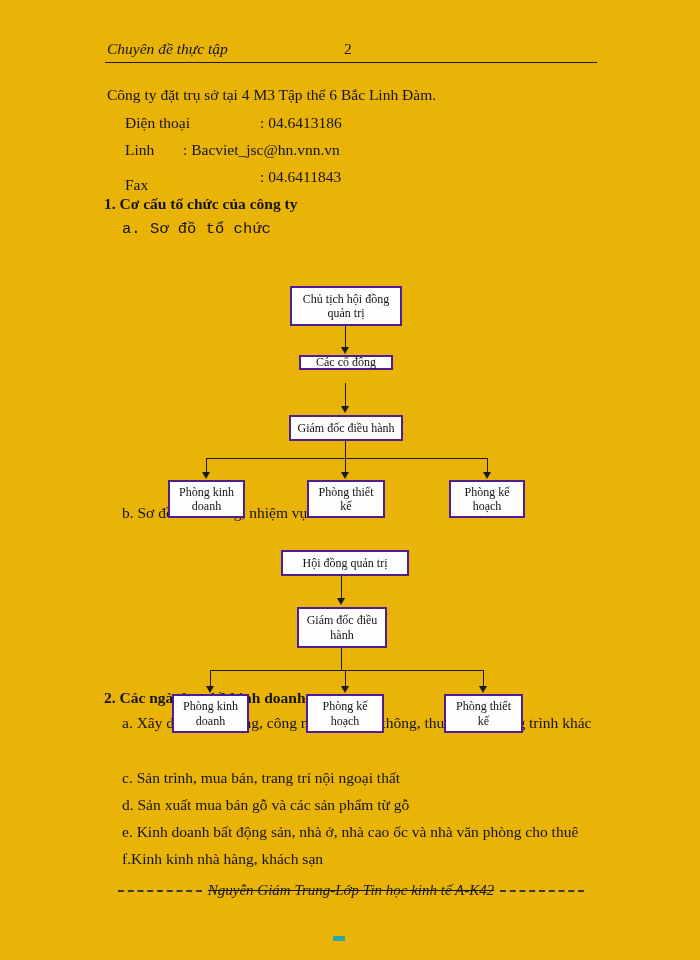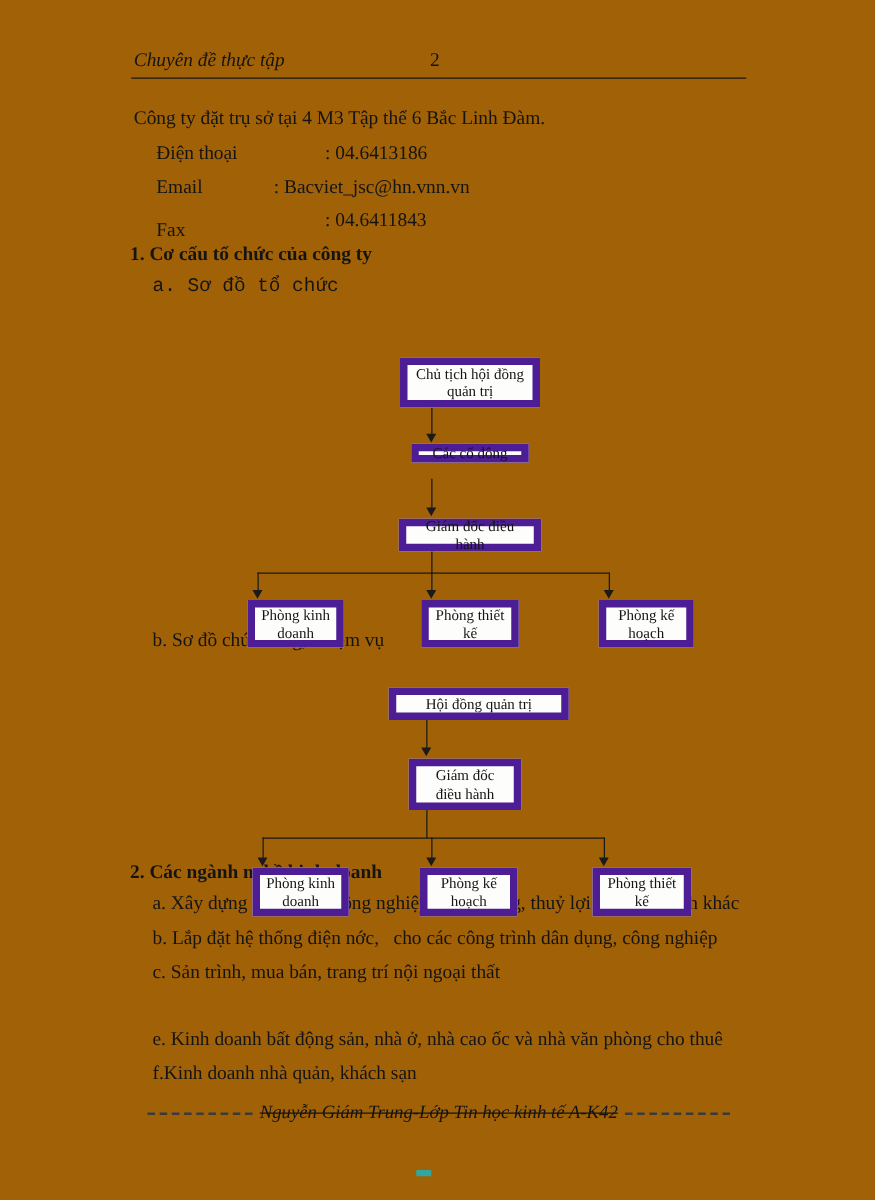--- a/index.html
+++ b/index.html
@@ -1,43 +1,43 @@
 <!DOCTYPE html>
 <html><head>
 <meta charset="utf-8">
 <style>
   html, body { margin: 0; padding: 0; background: #9a9a9a; }
   .page {
     position: relative;
     width: 700px; height: 960px;
     margin: 0 auto;
-    background: #a16207;
+    background: #eab308;
     font-family: "Liberation Serif", "DejaVu Serif", serif;
     color: #141414;
     overflow: hidden;
   }
   .t { position: absolute; font-size: 15.5px; white-space: pre; z-index: 1; line-height: 1.15; }
   .italic { font-style: italic; }
   .bold { font-weight: bold; }
   .hline { position: absolute; background: #1a1a1a; height: 1px; z-index: 1; }
   .vline { position: absolute; background: #1a1a1a; width: 1px; z-index: 1; }
   .arrowhead {
     position: absolute; width: 0; height: 0; z-index: 1;
     border-left: 4px solid transparent;
     border-right: 4px solid transparent;
     border-top: 7px solid #1a1a1a;
   }
   .obox {
     position: absolute; z-index: 2;
-    border: 6px solid #4c1d95;
+    border: 2px solid #4c1d95;
     background: #fdfdfc;
     display: flex; align-items: center; justify-content: center;
     text-align: center;
     font-size: 12px; line-height: 1.2;
-    padding: 1px 4px; box-sizing: border-box; margin-left: 30px;
+    padding: 1px 4px; box-sizing: border-box;
   }
   .footer {
     position: absolute; left: 118px; top: 882px; width: 466px;
     display: flex; align-items: center; gap: 6px; z-index: 1;
   }
   .footer-dash { flex: 1; border-top: 2px dashed #3a3a3a; height: 0; }
   .footer-text {
     font-style: italic; font-size: 15px; white-space: pre;
     text-decoration: line-through; text-decoration-thickness: 1px;
   }
@@ -49,22 +49,22 @@
 
 <div class="page">
 
   <div class="t italic" style="left:107px; top:40px;">Chuyên đề thực tập</div>
   <div class="t" style="left:344px; top:40px;">2</div>
   <div class="hline" style="left:105px; top:62px; width:492px;"></div>
 
   <div class="t" style="left:107px; top:86px;">Công ty đặt trụ sở tại 4 M3 Tập thể 6 Bắc Linh Đàm.</div>
   <div class="t" style="left:125px; top:114px;">Điện thoại</div>
   <div class="t" style="left:260px; top:114px;">: 04.6413186</div>
-  <div class="t" style="left:125px; top:141px;">Email</div>
-  <div class="t" style="left:183px; top:141px;margin-left:36px;">: Bacviet_jsc@hn.vnn.vn</div>
+  <div class="t" style="left:125px; top:141px;">Linh</div>
+  <div class="t" style="left:183px; top:141px;">: Bacviet_jsc@hn.vnn.vn</div>
   <div class="t" style="left:125px; top:176px;">Fax</div>
   <div class="t" style="left:260px; top:168px;">: 04.6411843</div>
 
   <div class="t bold" style="left:104px; top:195px;">1. Cơ cấu tổ chức của công ty</div>
   <div class="t" style="left:122px; top:221px;font-family:Liberation Mono, monospace;">a. Sơ đồ tổ chức</div>
   <div class="t" style="left:122px; top:504px;">b. Sơ đồ chức năng, nhiệm vụ</div>
 
   <div class="vline" style="left:345px; top:326px; height:22px;"></div>
   <div class="arrowhead" style="left:341px; top:347px;"></div>
   <div class="vline" style="left:345px; top:383px; height:24px;"></div>
@@ -91,26 +91,26 @@
   <div class="hline" style="left:210px; top:670px; width:274px;"></div>
   <div class="vline" style="left:210px; top:670px; height:17px;"></div>
   <div class="arrowhead" style="left:206px; top:686px;"></div>
   <div class="vline" style="left:345px; top:670px; height:17px;"></div>
   <div class="arrowhead" style="left:341px; top:686px;"></div>
   <div class="vline" style="left:483px; top:670px; height:17px;"></div>
   <div class="arrowhead" style="left:479px; top:686px;"></div>
 
   <div class="t bold" style="left:104px; top:689px;">2. Các ngành nghề kinh doanh</div>
   <div class="t" style="left:122px; top:714px;">a. Xây dựng dân dụng, công nghiệp, giao thông, thuỷ lợi và công trình khác</div>
-  <div class="t" style="left:122px; top:742px;">b. Lắp đặt hệ thống điện nớc,   cho các công trình dân dụng, công nghiệp</div>
   <div class="t" style="left:122px; top:769px;">c. Sản trình, mua bán, trang trí nội ngoại thất</div>
+  <div class="t" style="left:122px; top:796px;">d. Sản xuất mua bán gỗ và các sản phẩm từ gỗ</div>
   <div class="t" style="left:122px; top:823px;">e. Kinh doanh bất động sản, nhà ở, nhà cao ốc và nhà văn phòng cho thuê</div>
-  <div class="t" style="left:122px; top:850px;">f.Kinh doanh nhà quản, khách sạn</div>
+  <div class="t" style="left:122px; top:850px;">f.Kinh kinh nhà hàng, khách sạn</div>
 
-  <div class="obox" style="left:281px; top:550px; width:144px; height:26px;">Hội đồng quản trị</div>
+  <div class="obox" style="left:281px; top:550px; width:128px; height:26px;">Hội đồng quản trị</div>
   <div class="obox" style="left:297px; top:607px; width:90px; height:41px;">Giám đốc điều hành</div>
   <div class="obox" style="left:172px; top:694px; width:77px; height:39px;">Phòng kinh doanh</div>
   <div class="obox" style="left:306px; top:694px; width:78px; height:39px;">Phòng kế hoạch</div>
   <div class="obox" style="left:444px; top:694px; width:79px; height:39px;">Phòng thiết kế</div>
 
   <div class="footer">
     <span class="footer-dash"></span>
     <span class="footer-text">Nguyễn Giám Trung-Lớp Tin học kinh tế A-K42</span>
     <span class="footer-dash"></span>
   </div>

